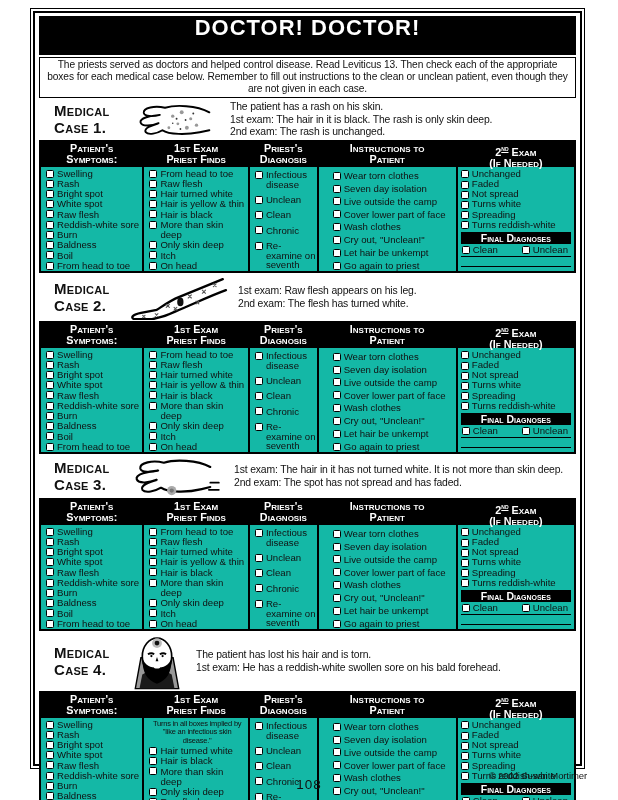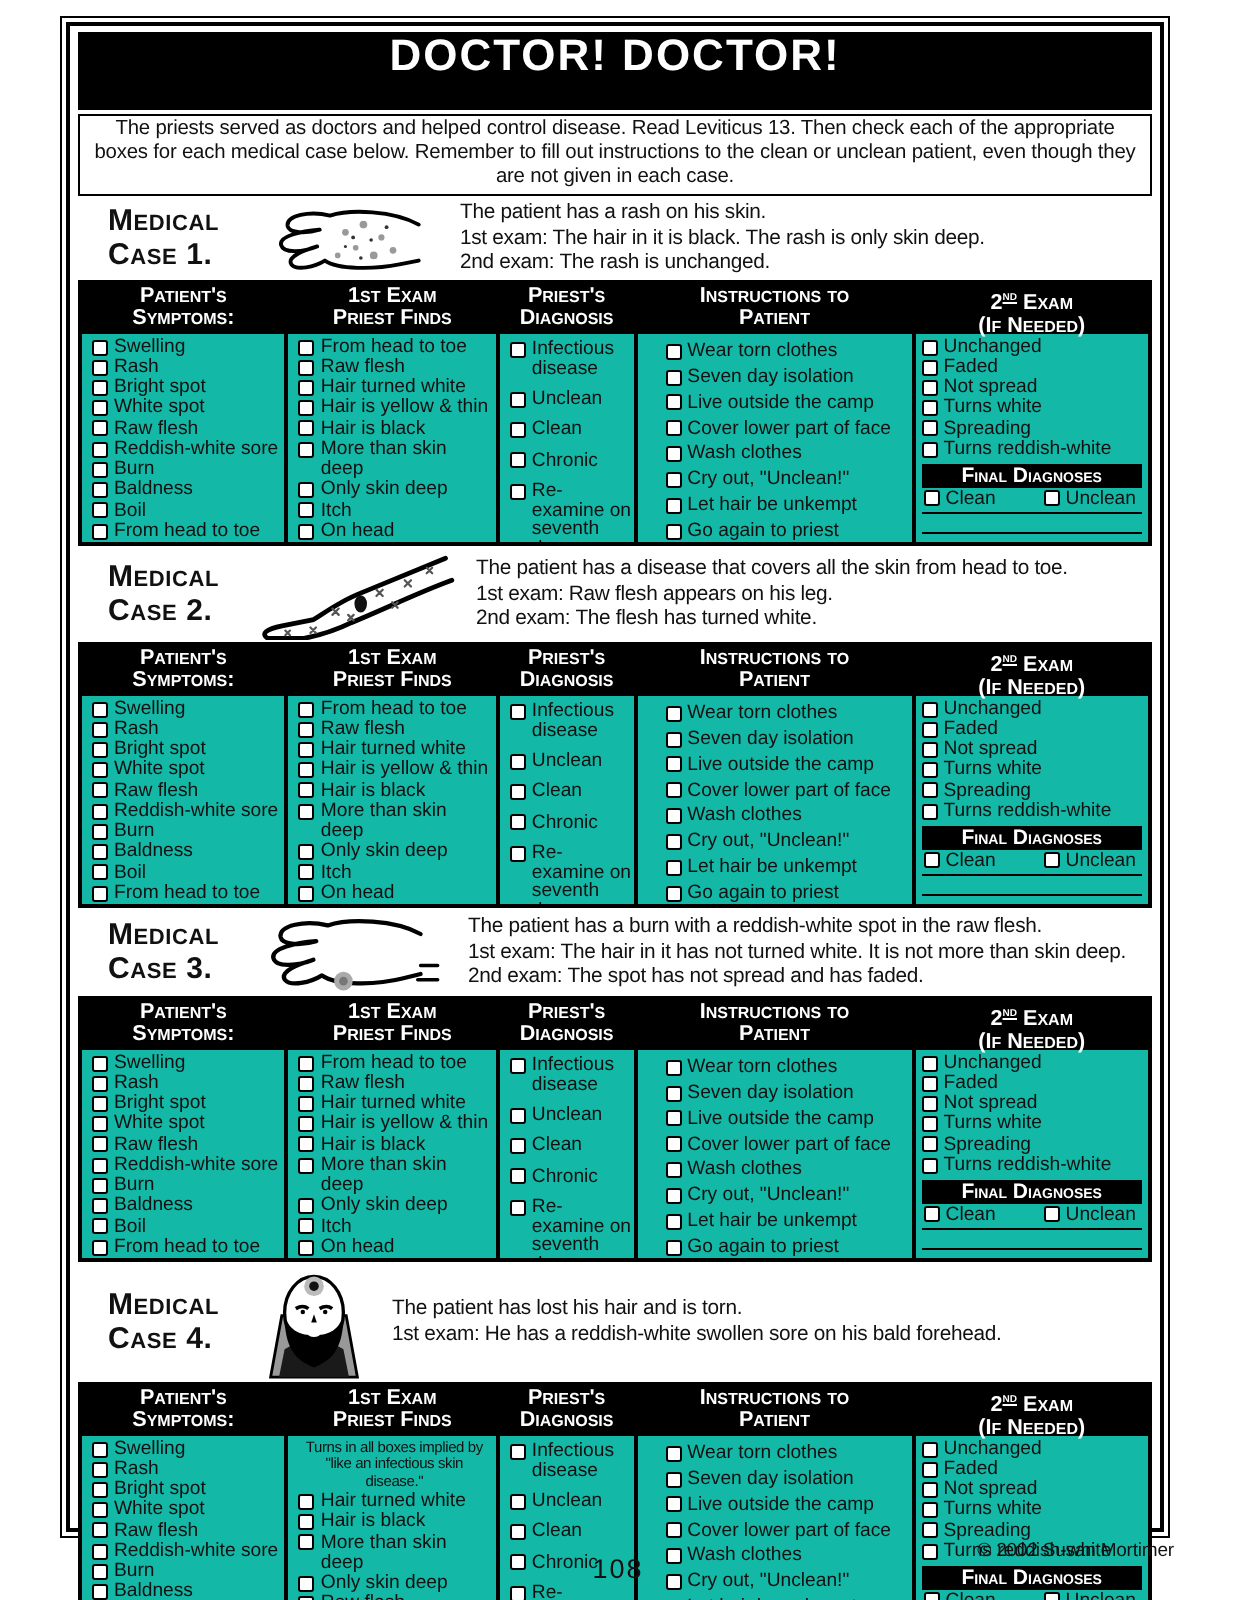--- a/index.html
+++ b/index.html
@@ -20,21 +20,21 @@
   .thead { background:#000; color:#fff; text-align:center; font-variant:small-caps; font-weight:bold; font-size:10.8px; line-height:11.5px; height:25px; padding-top:1px; flex:none; }
   .thead sup { font-size:7px; text-decoration:underline; vertical-align:super; }
   .tbody { height:104px; padding:2px 1px 1px 5px; font-size:9.6px; overflow:hidden; }
   .ck { display:flex; align-items:flex-start; line-height:10.2px; }
   .cb { width:8px; height:8px; border:1.3px solid #000; border-radius:1.5px; background:#fff; flex:none; margin:0.8px 3px 0 0; }
   .tb-diag { padding-top:3px; }
   .tb-diag .ck { line-height:9.8px; margin-bottom:5.5px; }
   .tb-instr { padding-top:4px; padding-left:14px; }
   .tb-instr .ck { line-height:10px; margin-bottom:2.9px; }
   .tb-exam2 { padding-left:3px; padding-right:3px; }
-  .tb-exam2 .ck { line-height:10.2px; }
+  .tb-exam2 .ck { line-height:10.2px;align-items:center; }
   .note { font-size:7.5px; line-height:8.4px; text-align:center; margin:0 2px 1px 0; letter-spacing:-0.2px; }
   .final-band { background:#000; color:#fff; font-variant:small-caps; font-weight:bold; font-size:10.5px; text-align:center; line-height:12px; margin:1.5px 0 1px; }
   .final-opts { display:flex; justify-content:space-between; padding:0 3px 1px 1px; border-bottom:1.6px solid #000; }
   .final-opts .ck { line-height:10.5px; margin:0; }
   .wline { height:9.5px; border-bottom:1.6px solid #000; }
   .footer-copy { position:absolute; right:31px; top:770px; font-size:9.5px; letter-spacing:-0.1px; }
   .footer-page { position:absolute; left:0; width:100%; text-align:center; top:777px; font-size:13.5px; letter-spacing:1px; }
   svg { display:block; }
 </style>
 </head>
@@ -306,21 +306,20 @@
       <path d="M96 18 l4 4 M100 18 l-4 4"></path>
                   <path d="M36 48 l3.5 3.5 M39.5 48 l-3.5 3.5"></path>
       <path d="M60 40 l3.5 3.5 M63.5 40 l-3.5 3.5"></path>
                   <path d="M110 10 l3.5 3.5 M113.5 10 l-3.5 3.5"></path>
       <path d="M88 32 l3.5 3.5 M91.5 32 l-3.5 3.5"></path>
                   <path d="M20 50 l3 3 M23 50 l-3 3"></path>
     </g>
               </svg>
             </div>
             <div class="case-desc">
-              <div>The patient has a disease that covers all the skin from head to toe.</div>
               <div>1st exam: Raw flesh appears on his leg.</div>
               <div>2nd exam: The flesh has turned white.</div>
             </div>
           </div>
           <div class="case-table">
             <div class="tcol w1">
               <div class="thead">
                 <div>Patient's</div>
                 <div>Symptoms:</div>
               </div>
@@ -536,21 +535,20 @@
               <svg width="100" height="40" viewBox="0 0 124 56">
     <g fill="#fff" stroke="#000" stroke-width="3" stroke-linecap="round" stroke-linejoin="round">
       <path d="M110 14 C92 4 60 3 45 8 C29 4 11 8 12 16 C13 22 27 22 37 19 C23 20 5 24 7 31 C9 38 25 36 35 32 C25 35 11 40 15 46 C19 51 33 48 41 43 C51 50 78 50 98 45 L110 42"></path>
       <path d="M110 36 L122 36 M108 46 L122 46" stroke-width="2.4"></path>
     </g>
     <circle cx="56" cy="47" r="6.5" fill="#aaa"></circle>
     <circle cx="56" cy="47" r="3" fill="#777"></circle>
               </svg>
             </div>
             <div class="case-desc">
-              <div>The patient has a burn with a reddish-white spot in the raw flesh.</div>
               <div>1st exam: The hair in it has not turned white. It is not more than skin deep.</div>
               <div>2nd exam: The spot has not spread and has faded.</div>
             </div>
           </div>
           <div class="case-table">
             <div class="tcol w1">
               <div class="thead">
                 <div>Patient's</div>
                 <div>Symptoms:</div>
               </div>

